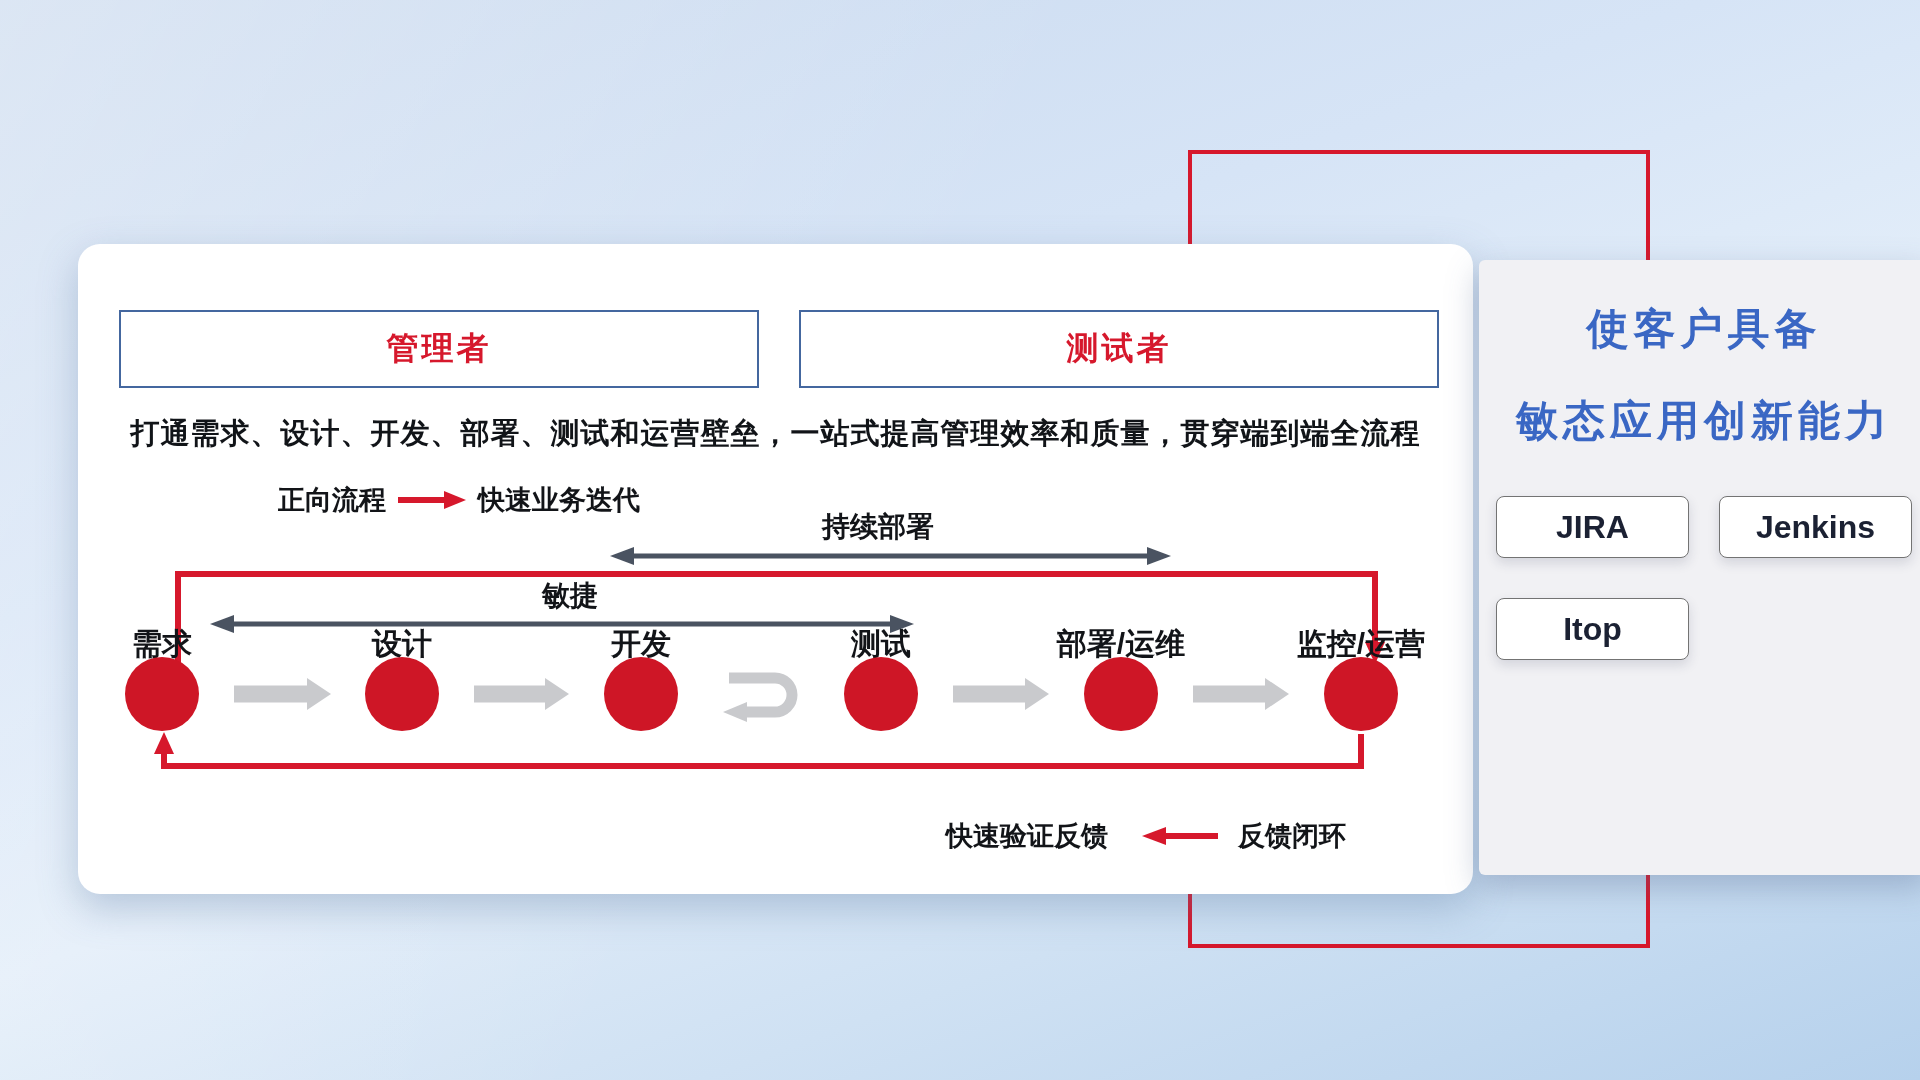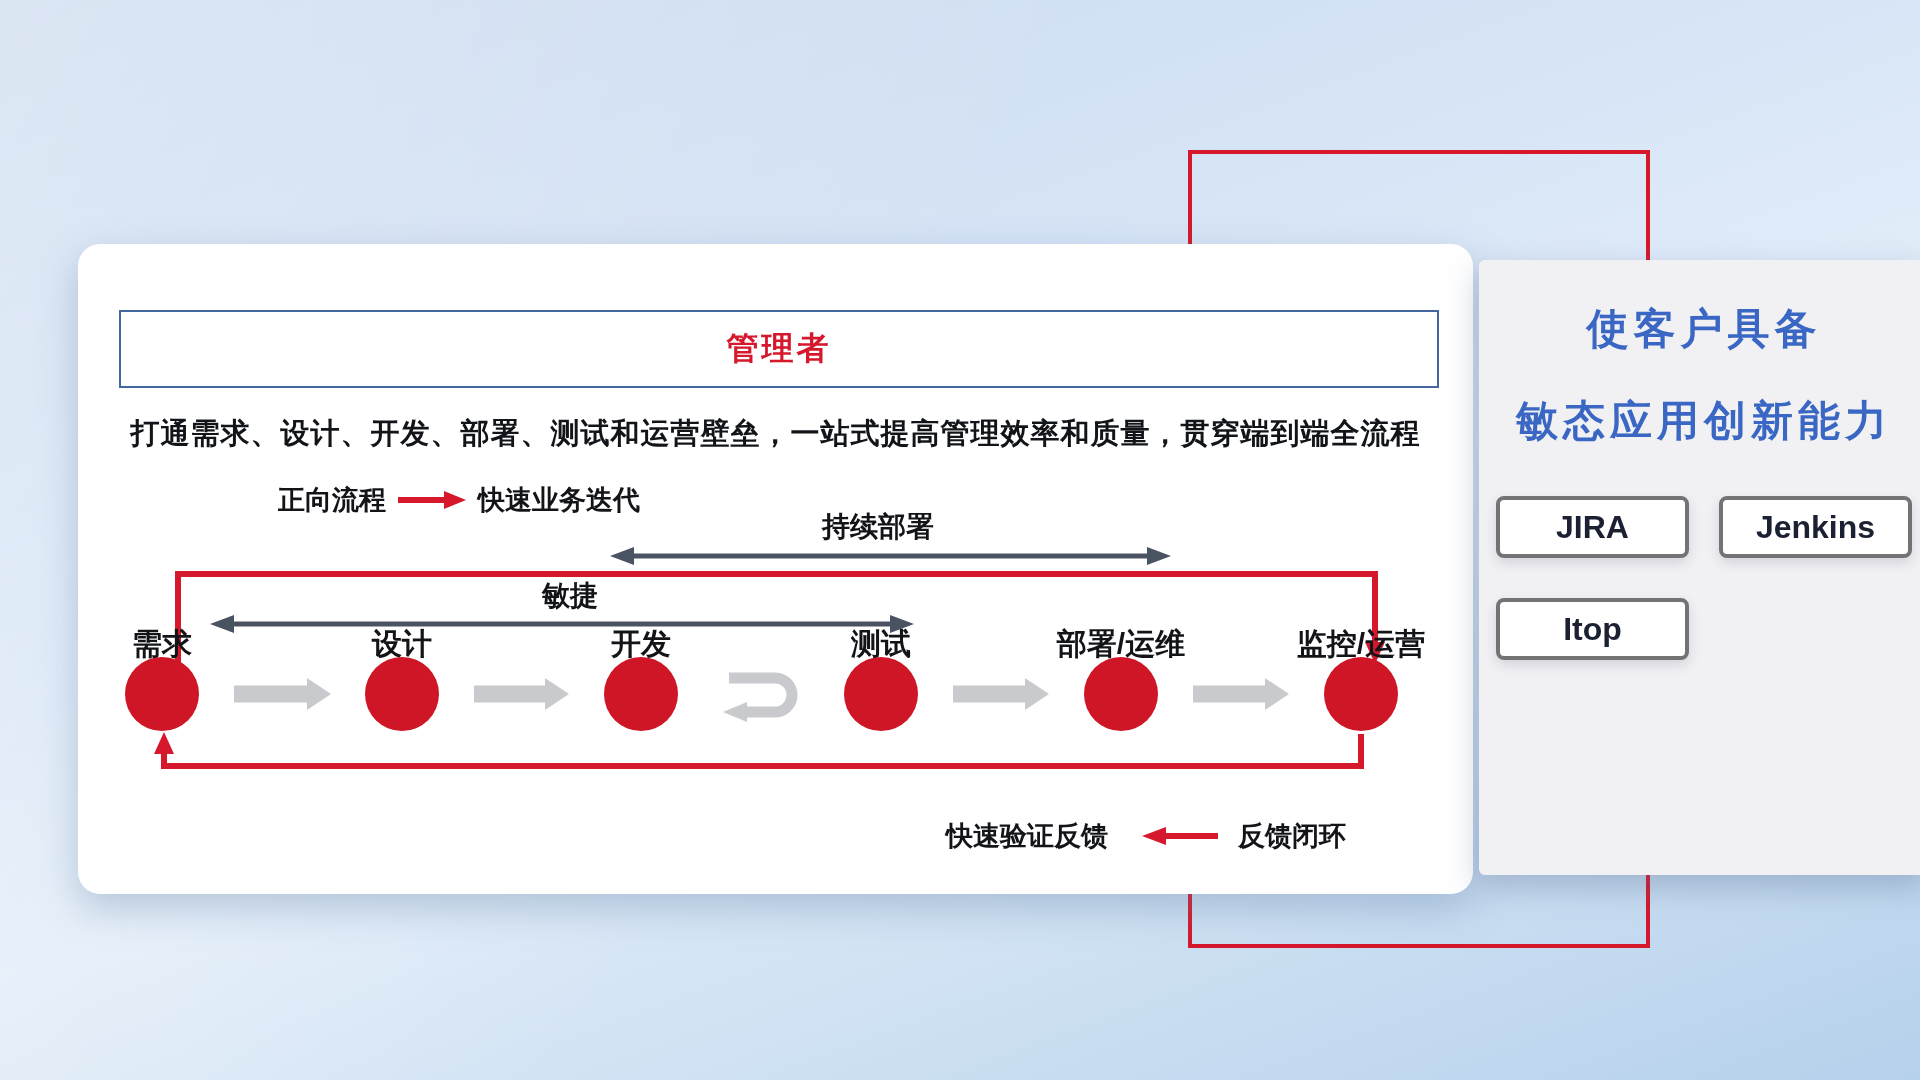--- a/index.html
+++ b/index.html
@@ -75,37 +75,40 @@
   }
   .side-title .line { height: 70px; line-height: 70px; letter-spacing: 5px; }
   .side-title .line + .line { margin-top: 22px; }
 
   .tools {
     margin: 40px 17px 0 17px;
     display: grid; grid-template-columns: 1fr 1fr;
     column-gap: 30px; row-gap: 40px;
   }
   .tool {
-    height: 62px; background: #ffffff; border: 4px solid #737373; border-radius: 8px;
+    height: 62px; background: #ffffff; border: 1px solid #737373; border-radius: 8px;
     display: flex; align-items: center; justify-content: center;
     font-size: 32px; font-weight: bold; color: #1b2133;
     box-shadow: 0 5px 12px rgba(40,50,80,0.15);
   }
   .tool.wide { grid-column: 1 / span 2; }
 </style>
 </head>
 <body>
 
 <div class="red-frame"></div>
 
 <div class="main-panel">
 
   <div class="roles">
     <div class="role-box">
       <span>管理者</span>
+    </div>
+    <div class="role-box">
+      <span>测试者</span>
     </div>
   </div>
 
   <div class="subtitle">打通需求、设计、开发、部署、测试和运营壁垒，一站式提高管理效率和质量，贯穿端到端全流程</div>
 
   <svg class="flow-svg" width="1395" height="430" viewBox="0 0 1395 430">
 
     <text x="308" y="45" text-anchor="end" class="t-legend">正向流程</text>
     <line x1="320" y1="36" x2="366" y2="36" class="red-stroke" stroke-width="7"></line>
     <polygon points="366,27 366,45 388,36" class="red-fill"></polygon>

